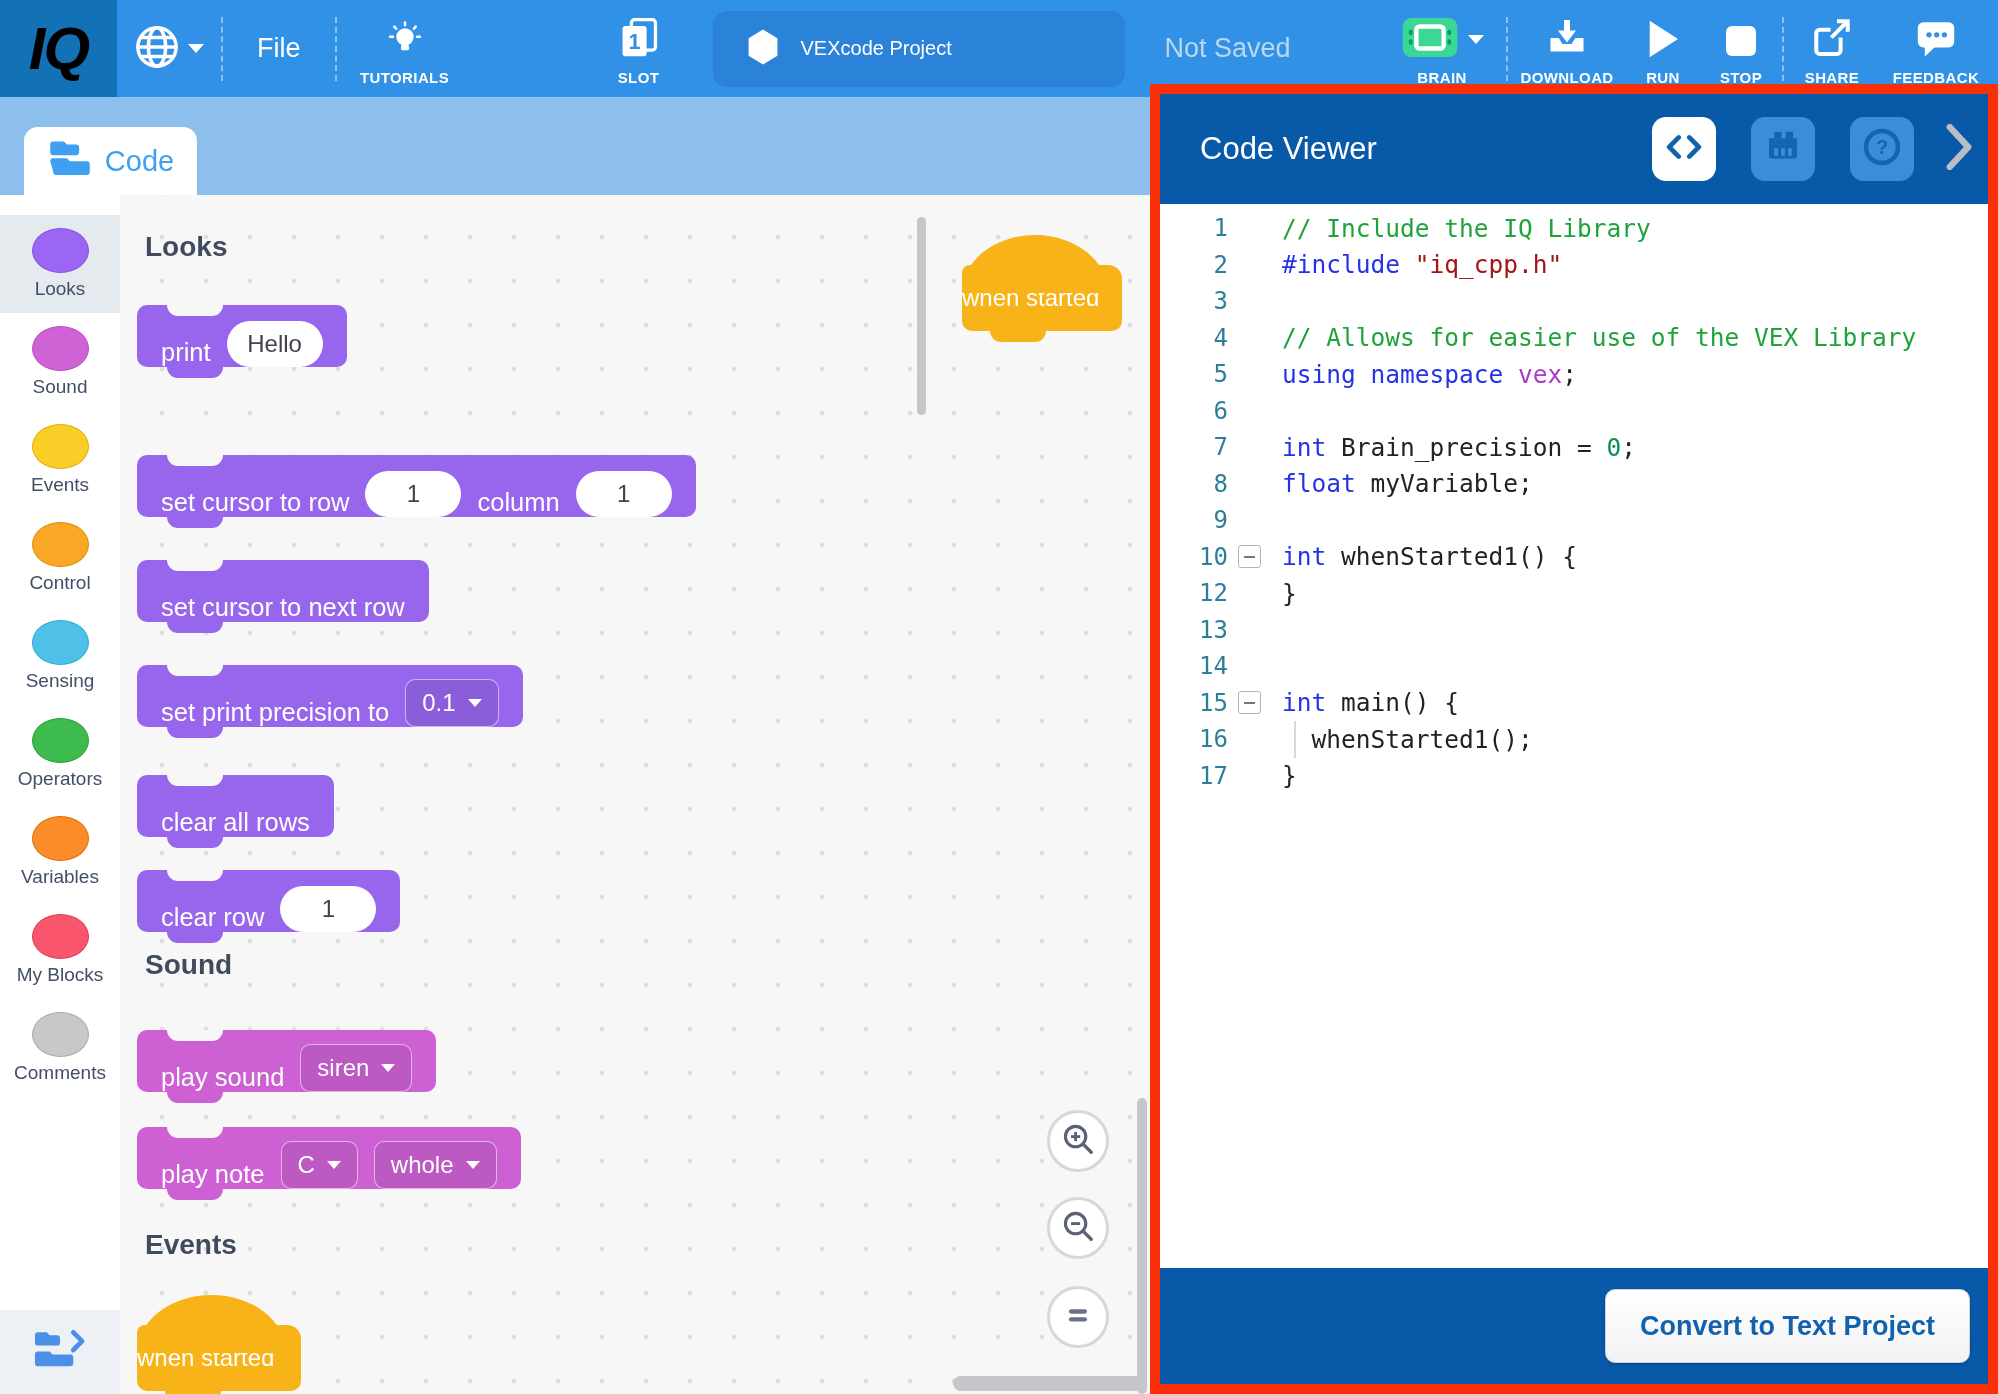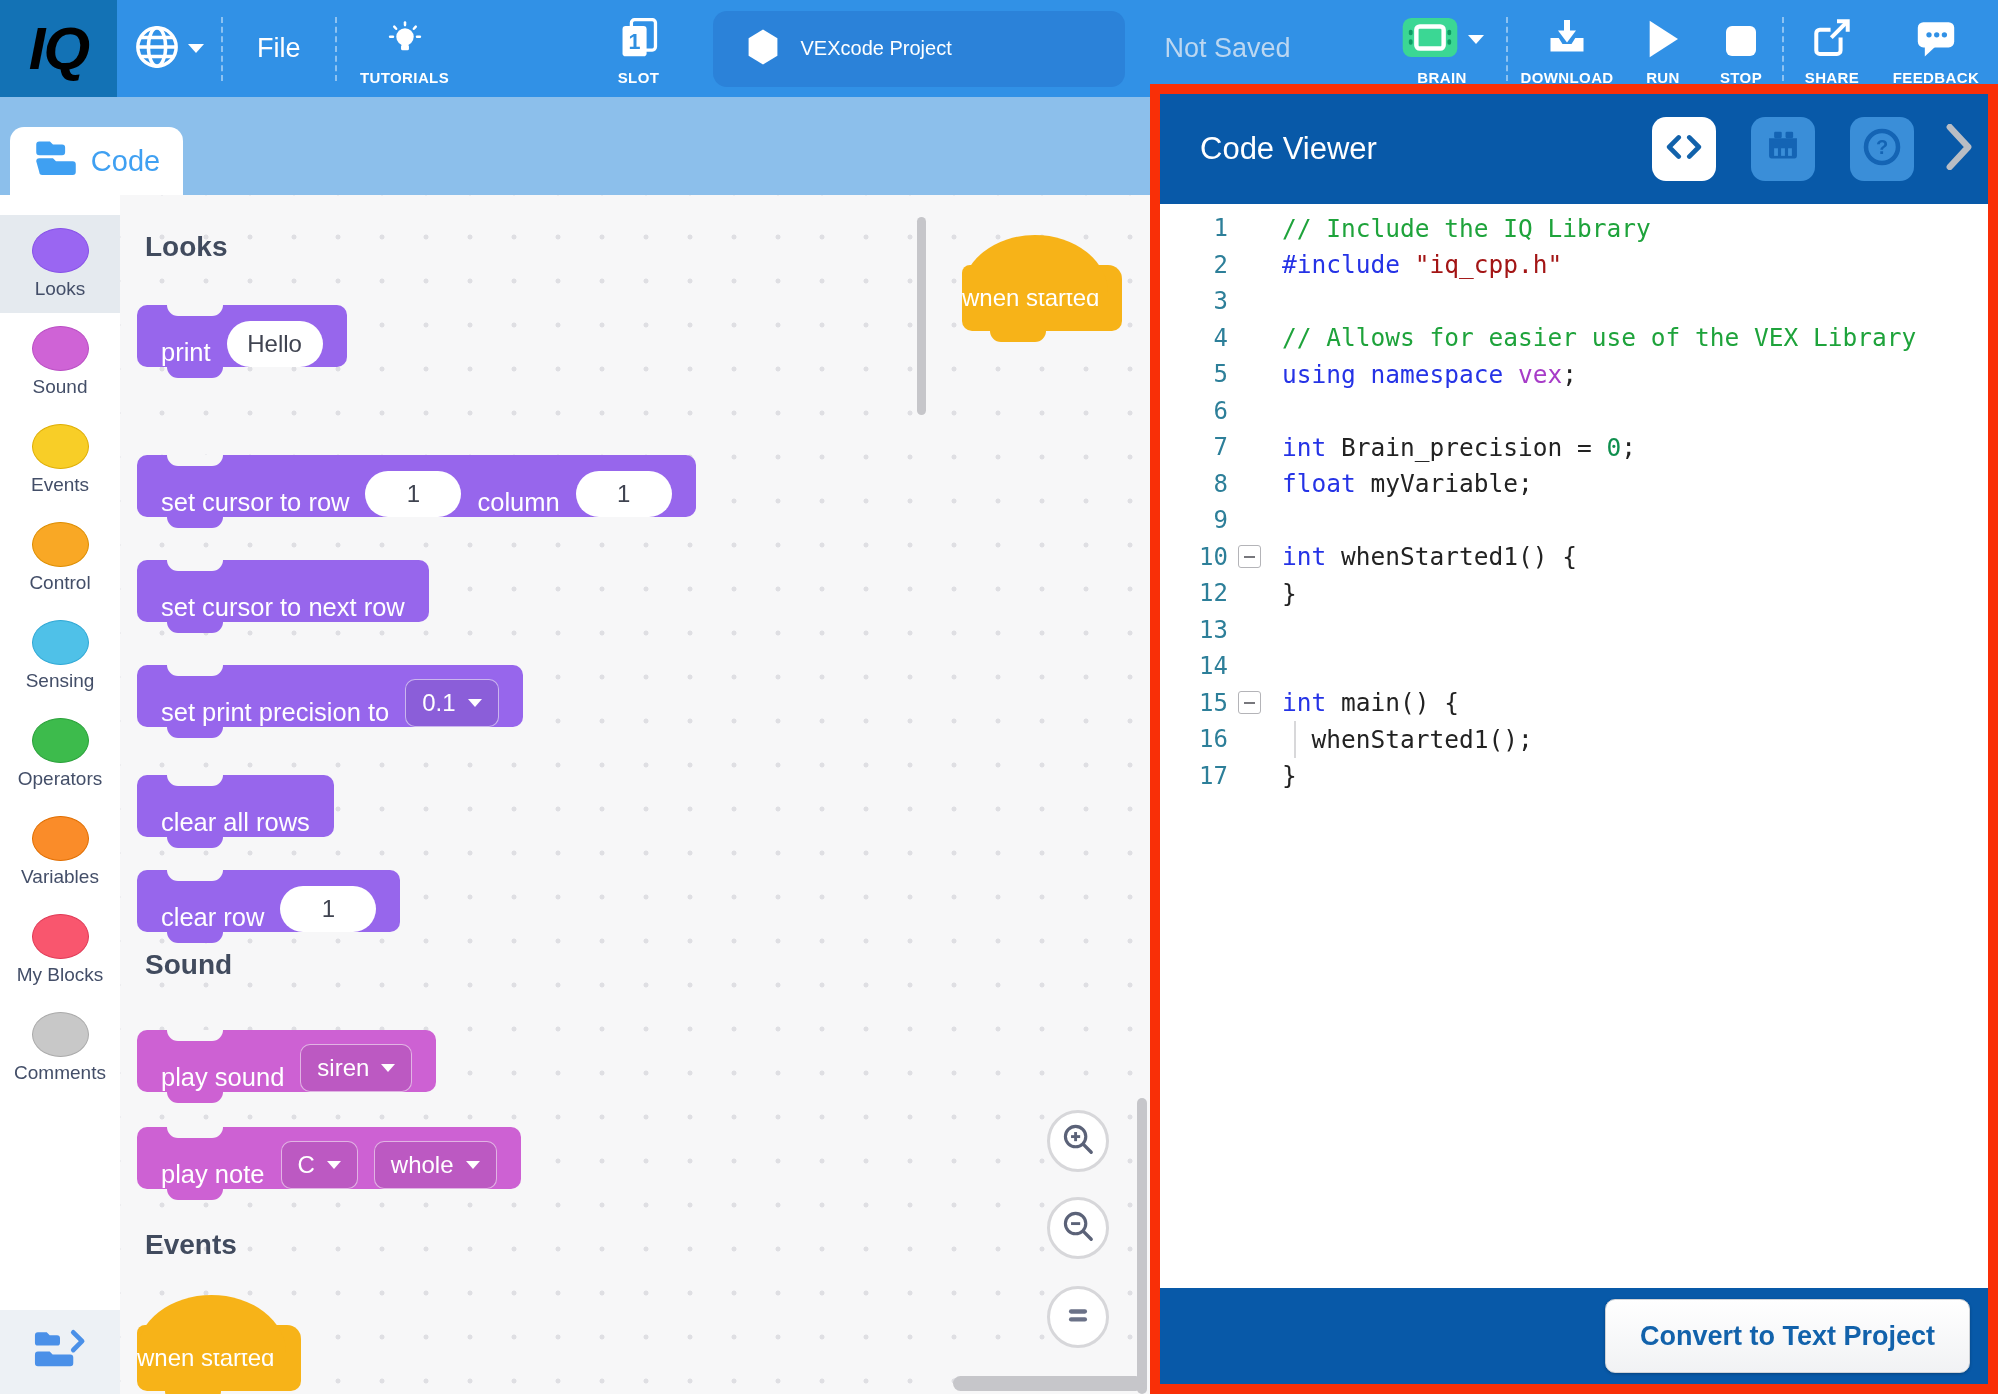--- a/index.html
+++ b/index.html
@@ -25,21 +25,21 @@
   .tb-brain{width:128px;}
   .brain-iconrow{display:flex;align-items:center;gap:9px;}
   .tb-download{width:118px;}
   .tb-run{width:74px;}
   .tb-stop{width:82px;}
   .tb-share{width:96px;}
   .tb-feedback{width:112px;}
 
   
   .band{position:absolute;left:0;top:97px;width:1150px;height:98px;background:#8cbfeb;}
-  .code-tab{position:absolute;left:10px;top:127px;width:173px;height:68px;background:#fff;border-radius:14px 14px 0 0;display:flex;align-items:center;justify-content:center;gap:12px;z-index:2;}
+  .code-tab{position:absolute;left:24px;top:127px;width:173px;height:68px;background:#fff;border-radius:14px 14px 0 0;display:flex;align-items:center;justify-content:center;gap:12px;z-index:2;}
   .code-tab .t{color:#3fa0f2;font-size:29px;}
 
   
   .sidebar{position:absolute;left:0;top:195px;width:120px;height:1199px;background:#fff;z-index:2;}
   .cat{position:absolute;left:0;width:120px;height:98px;display:flex;flex-direction:column;align-items:center;justify-content:center;gap:5px;cursor:pointer;}
   .cat.sel{background:#e5eaef;}
   .cat .dot{width:57px;height:45px;border-radius:50%;border:1.5px solid rgba(0,0,0,.18);box-sizing:border-box;}
   .cat .cl{font-size:19px;color:#434e68;white-space:nowrap;}
   .collapse-box{position:absolute;left:0;bottom:0;width:120px;height:84px;background:#edf1f5;display:flex;align-items:center;justify-content:center;cursor:pointer;}
 
@@ -72,21 +72,21 @@
   .foldc{width:42px;flex:none;display:flex;align-items:center;justify-content:center;}
   .fold-box{width:21px;height:21px;border:1px solid #b4b4b8;border-radius:3px;background:#fff;display:flex;align-items:center;justify-content:center;cursor:pointer;}
   .fold-box i{display:block;width:11px;height:2px;background:#77777c;}
   .guide{position:absolute;left:120px;top:0;bottom:0;width:2px;background:#d8d8da;}
   .ctext{white-space:pre;color:#222;padding-left:12px;}
   .tok-k{color:#2533e6;}
   .tok-c{color:#1ea33b;}
   .tok-s{color:#a31515;}
   .tok-p{color:#a73cc8;}
   .tok-n{color:#0f8f4e;}
-  .cv-footer{height:96px;flex:none;background:#0859a8;display:flex;align-items:center;justify-content:flex-end;padding-right:18px;}
+  .cv-footer{height:116px;flex:none;background:#0859a8;display:flex;align-items:center;justify-content:flex-end;padding-right:18px;}
   .convert-btn{height:72px;padding:0 34px;border-radius:10px;background:linear-gradient(#ffffff,#f1f2f4);border:1px solid #cfd2d6;box-shadow:0 1px 3px rgba(0,0,0,.25);color:#1262ab;font-size:27px;font-weight:700;font-family:"Liberation Sans",sans-serif;display:flex;align-items:center;cursor:pointer;white-space:nowrap;}
 </style>
 </head>
 <body>
 
 <div class="app">
 
   <header class="toolbar">
     <div class="logo-box">
       <span class="logo-text">IQ</span>

